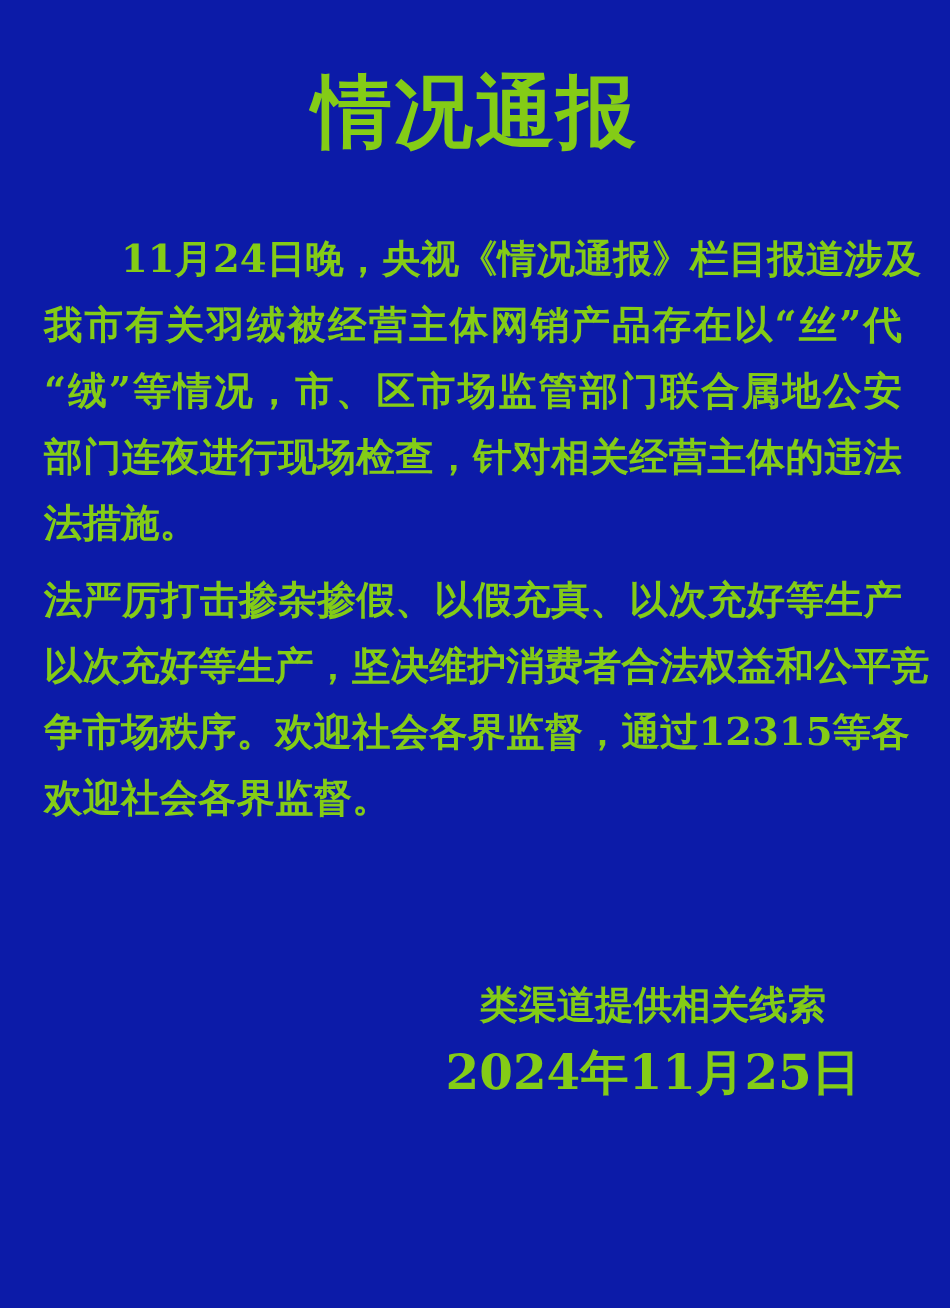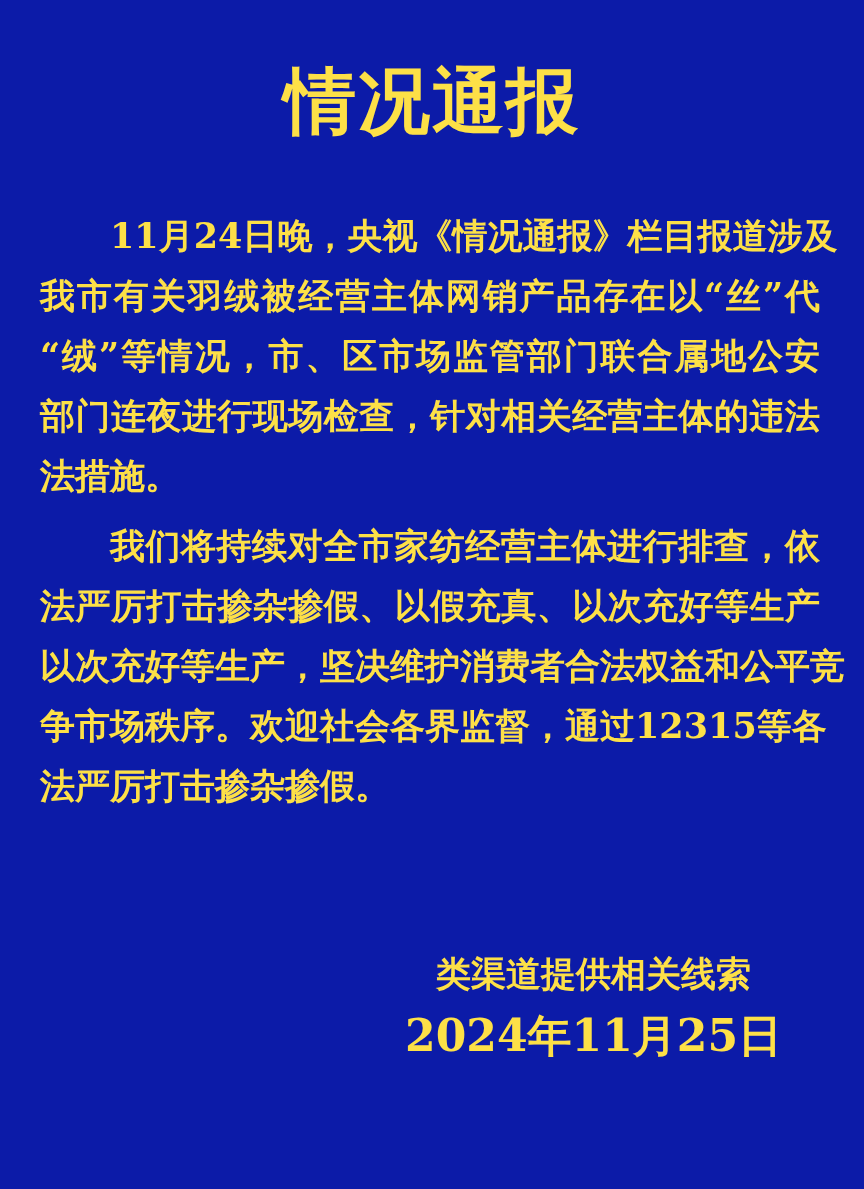--- a/index.html
+++ b/index.html
@@ -1,20 +1,20 @@
 <!DOCTYPE html>
 <html><head>
 <meta charset="utf-8">
 <style>
   html,body{margin:0;padding:0;background:#000;}
   .page{
     position:relative;
     width:864px;height:1189px;
     background:#0c1ba8;
-    color:#fde047;
+    color:#84cc16;
     font-family:"DejaVu Serif","Liberation Serif",serif;
     overflow:hidden;
   }
   .title{
     margin:54px 0 0 0;
     text-align:center;
     font-size:72px;
     font-weight:bold;
     line-height:94px;
     letter-spacing:2px;
@@ -67,25 +67,24 @@
 
     <div class="para1">
       <div class="line first">11月24日晚，央视《情况通报》栏目报道涉及</div>
       <div class="line">我市有关羽绒被经营主体网销产品存在以“丝”代</div>
       <div class="line">“绒”等情况，市、区市场监管部门联合属地公安</div>
       <div class="line">部门连夜进行现场检查，针对相关经营主体的违法</div>
       <div class="line last">法措施。</div>
     </div>
 
     <div class="para2">
-      <div class="line first">我们将持续对全市家纺经营主体进行排查，依</div>
       <div class="line">法严厉打击掺杂掺假、以假充真、以次充好等生产</div>
       <div class="line">以次充好等生产，坚决维护消费者合法权益和公平竞</div>
       <div class="line">争市场秩序。欢迎社会各界监督，通过12315等各</div>
-      <div class="line last">法严厉打击掺杂掺假。</div>
+      <div class="line last">欢迎社会各界监督。</div>
     </div>
 
   </div>
 
   <div class="signature">
     <div class="sig-name">类渠道提供相关线索</div>
     <div class="sig-date">2024年11月25日</div>
   </div>
 
 </div>

